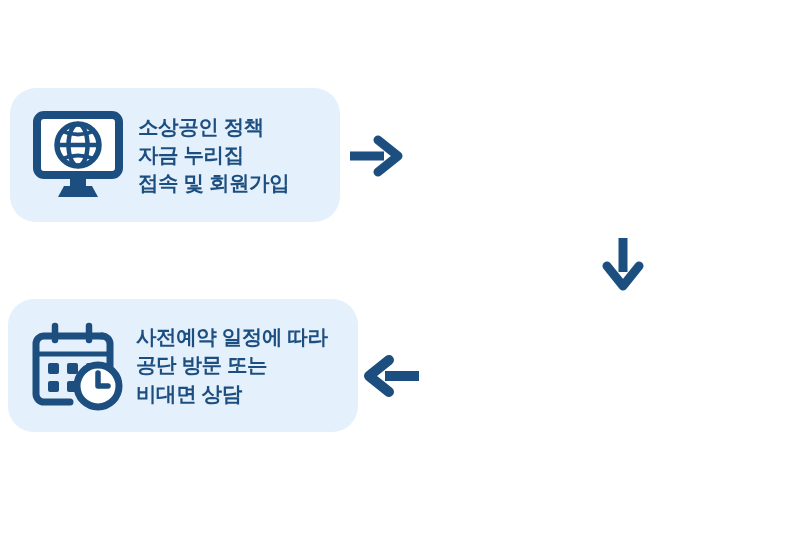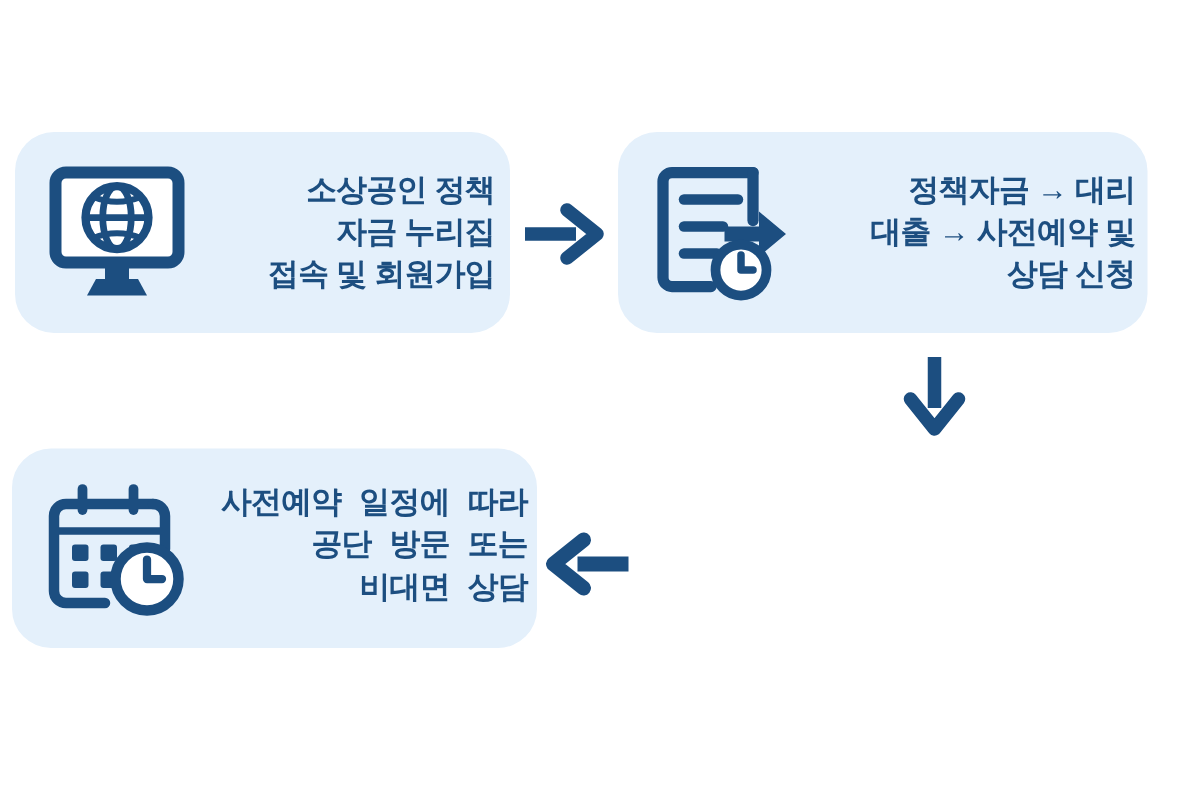--- a/index.html
+++ b/index.html
@@ -10,21 +10,20 @@
   }
   body {
     font-family: "Liberation Sans", "DejaVu Sans", sans-serif;
   }
   #canvas {
     position: relative;
     width: 800px;
     height: 533px;
     background: #ffffff;
     overflow: hidden;
-    text-align: right;
   }
 
   
   .step-box {
     position: absolute;
     background: #e4f0fb;
     border-radius: 26px;
     display: flex;
     flex-direction: row;
     align-items: center;
@@ -79,21 +78,20 @@
   #box-3 .step-icon { width: 110px; height: 100px; }
   #box-3 .step-text { margin-left: 6px; }
 
   
   #box-4 {
     left: 8px;
     top: 299px;
     width: 350px;
     height: 133px;
     padding: 0 6px 0 16px;
-    font-family: Liberation Mono, monospace;
   }
   #box-4 .step-icon { width: 108px; height: 96px; }
   #box-4 .step-text { margin-left: 4px; }
 
   
   .arrow {
     position: absolute;
     display: flex;
     align-items: center;
     justify-content: center;
@@ -125,37 +123,20 @@
 접속 및 회원가입</div>
   </div>
 
   <div class="arrow" id="arrow-1-2">
     <svg viewBox="0 0 56 44" width="56" height="44" aria-hidden="true">
       <path d="M2 22 L36 22" stroke="#1c4e80" stroke-width="9" stroke-linecap="butt"></path>
       <path d="M30 6 L50 22 L30 38" fill="none" stroke="#1c4e80" stroke-width="9" stroke-linecap="round" stroke-linejoin="round"></path>
     </svg>
   </div>
 
-  <div class="step-box" id="box-2">
-    <div class="step-icon">
-      <svg viewBox="0 0 100 96" width="100" height="96" aria-hidden="true">
-        <path d="M74 8 L20 8 A6 6 0 0 0 14 14 L14 78 A6 6 0 0 0 20 84 L46 84" fill="none" stroke="#1c4e80" stroke-width="7.5" stroke-linecap="round" stroke-linejoin="round"></path>
-        <path d="M74 8 L74 40" fill="none" stroke="#1c4e80" stroke-width="7.5" stroke-linecap="round"></path>
-        <line x1="28" y1="26" x2="64" y2="26" stroke="#1c4e80" stroke-width="7" stroke-linecap="round"></line>
-        <line x1="28" y1="44" x2="54" y2="44" stroke="#1c4e80" stroke-width="7" stroke-linecap="round"></line>
-        <line x1="28" y1="62" x2="50" y2="62" stroke="#1c4e80" stroke-width="7" stroke-linecap="round"></line>
-        <path d="M55 44 L78 44 L78 34 L96 49 L78 64 L78 54 L55 54 Z" fill="#1c4e80"></path>
-        <circle cx="66" cy="73" r="17" fill="#ffffff" stroke="#1c4e80" stroke-width="6.5"></circle>
-        <path d="M66 63 L66 73 L74 73" fill="none" stroke="#1c4e80" stroke-width="5" stroke-linecap="round" stroke-linejoin="round"></path>
-      </svg>
-    </div>
-    <div class="step-text">정책자금 → 대리
-대출 → 사전예약 및
-상담 신청</div>
-  </div>
 
   <div class="arrow" id="arrow-2-3">
     <svg viewBox="0 0 44 56" width="44" height="56" aria-hidden="true">
       <path d="M22 2 L22 36" stroke="#1c4e80" stroke-width="9" stroke-linecap="butt"></path>
       <path d="M6 30 L22 50 L38 30" fill="none" stroke="#1c4e80" stroke-width="9" stroke-linecap="round" stroke-linejoin="round"></path>
     </svg>
   </div>
 
 
   <div class="arrow" id="arrow-3-4">

